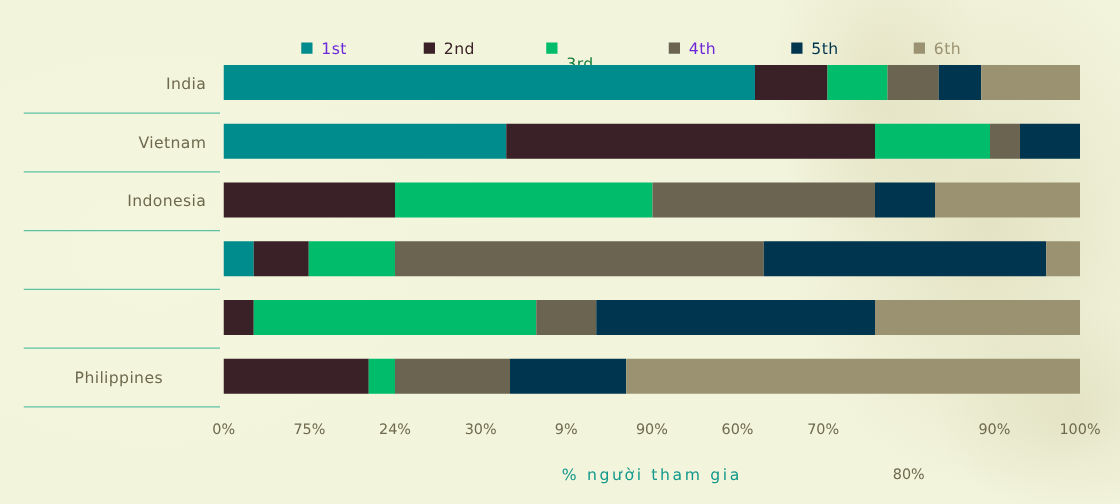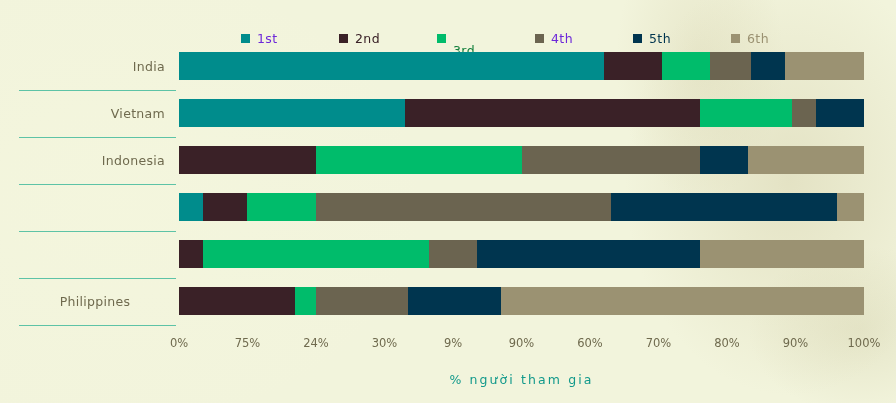--- a/index.html
+++ b/index.html
@@ -234,20 +234,20 @@
 
   <div class="xaxis" id="xaxis">
       <div class="xtick" style="left: 0%;">0%</div>
       <div class="xtick" style="left: 10%;">75%</div>
       <div class="xtick" style="left: 20%;">24%</div>
       <div class="xtick" style="left: 30%;">30%</div>
       <div class="xtick" style="left: 40%;">9%</div>
       <div class="xtick" style="left: 50%;">90%</div>
       <div class="xtick" style="left: 60%;">60%</div>
       <div class="xtick" style="left: 70%;">70%</div>
-      <div class="xtick" style="left: 80%;">80%</div>
+      <div class="xtick" style="left: 80%; margin-top: 36px;">80%</div>
       <div class="xtick" style="left: 90%;">90%</div>
       <div class="xtick" style="left: 100%;">100%</div>
     </div>
 
   <div class="axis-title">% người tham gia</div>
 
 </div>
 
 </body></html>

